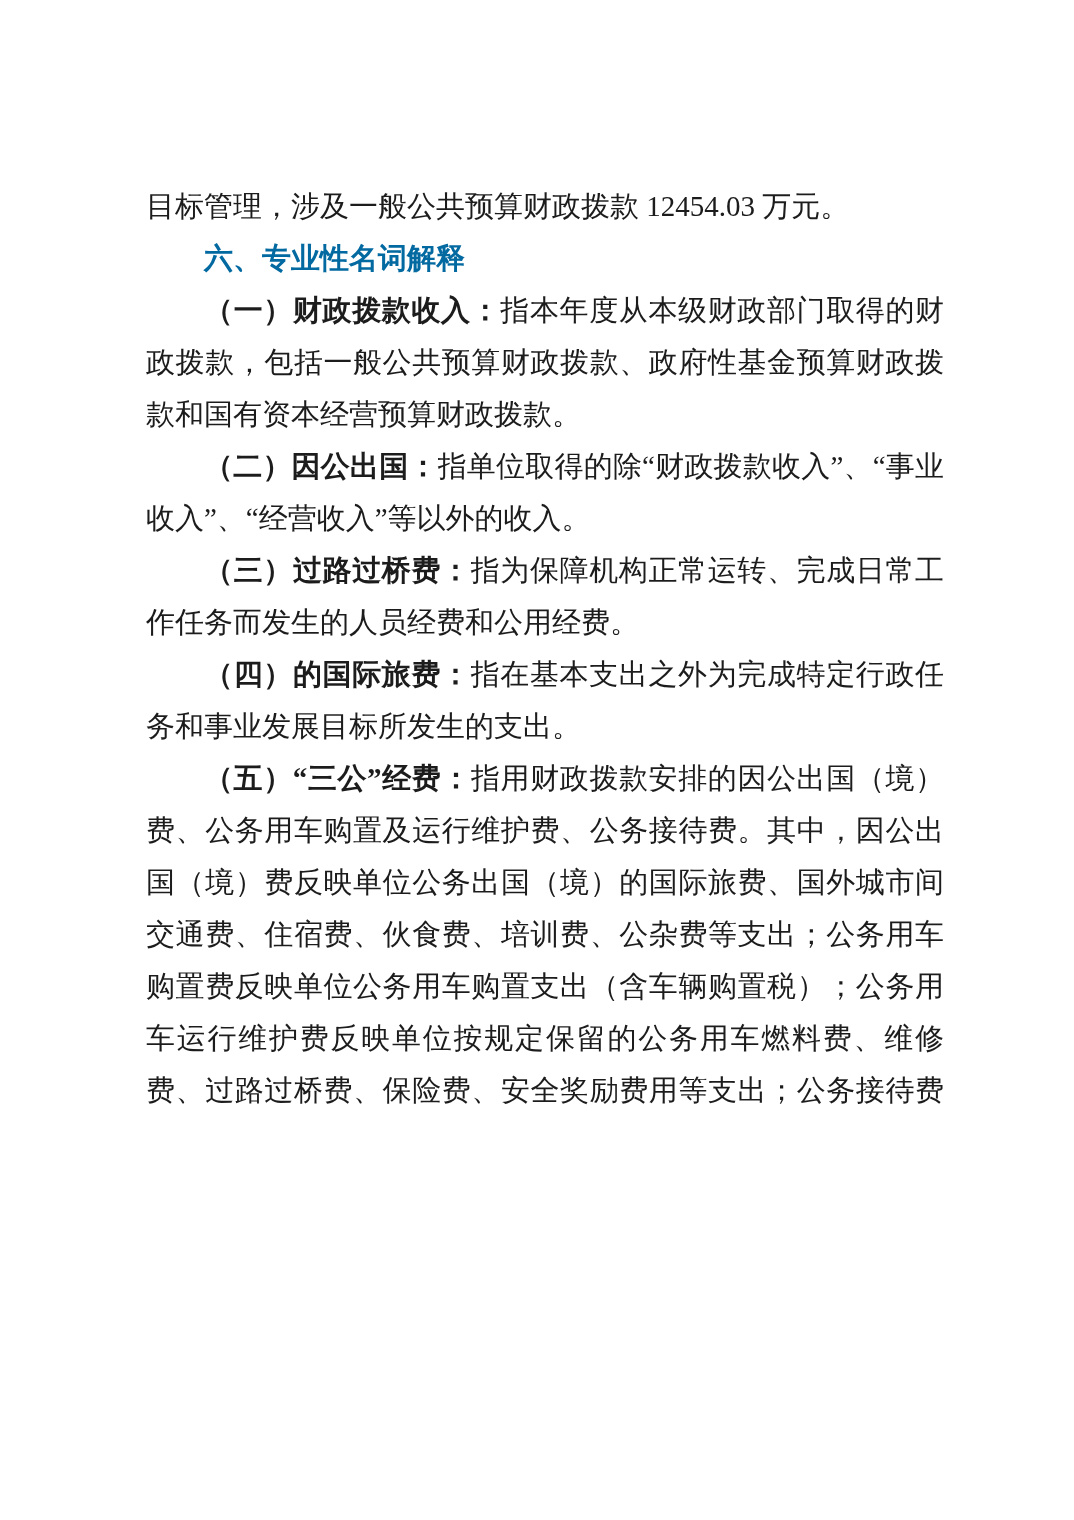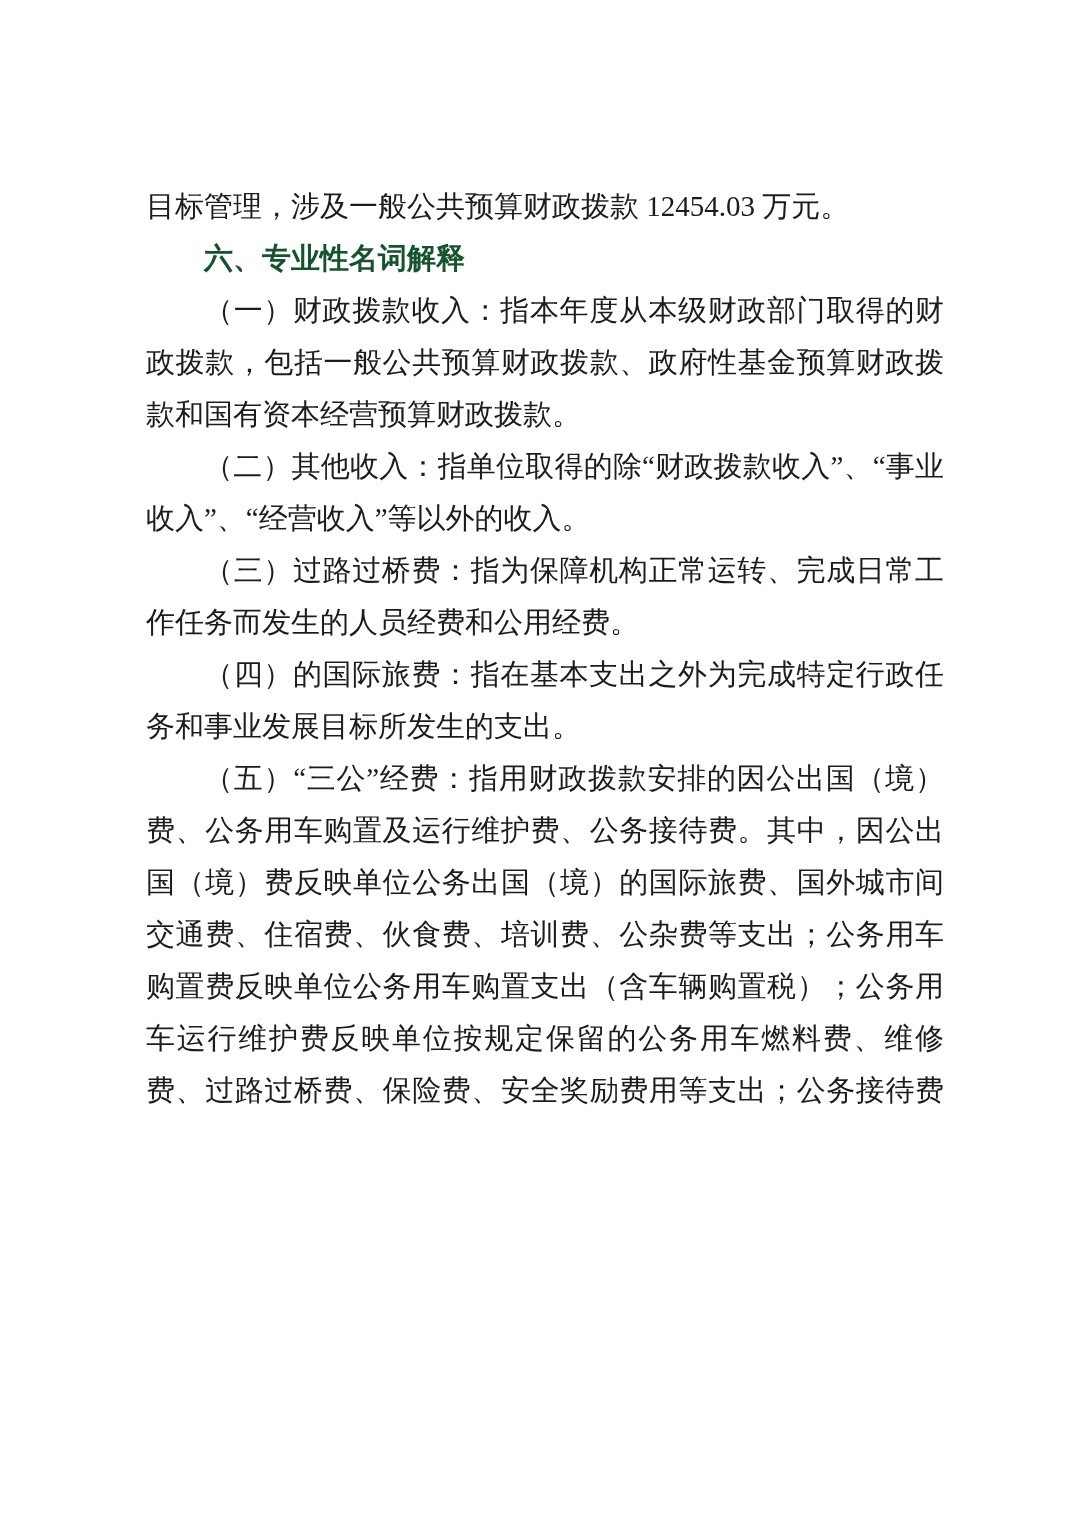--- a/index.html
+++ b/index.html
@@ -32,24 +32,24 @@
   .para.no-indent {
     text-indent: 0;
   }
   .section-heading {
     margin: 0;
     text-indent: 2em;
     font-family: "Liberation Sans", sans-serif;
     font-weight: 700;
     font-size: 29px;
     line-height: 52px;
-    color: #14532d;
+    color: #0369a1;
   }
   .term {
-    font-weight: 400;
+    font-weight: 700;
   }
   .page-number {
     position: absolute;
     right: 128px;
     top: 1356px;
     font-size: 28px;
     line-height: 40px;
     color: #2a2a2a;
     font-family: "Liberation Serif", serif;
     letter-spacing: 1px;
@@ -61,21 +61,21 @@
 <div class="page">
   <div class="content">
 
     <p class="para no-indent">目标管理，涉及一般公共预算财政拨款 12454.03 万元。</p>
 
 
     <h2 class="section-heading">六、专业性名词解释</h2>
 
     <p class="para"><strong class="term">（一）财政拨款收入：</strong><span>指本年度从本级财政部门取得的财政拨款，包括一般公共预算财政拨款、政府性基金预算财政拨款和国有资本经营预算财政拨款。</span></p>
 
-    <p class="para"><strong class="term">（二）其他收入：</strong><span>指单位取得的除“财政拨款收入”、“事业收入”、“经营收入”等以外的收入。</span></p>
+    <p class="para"><strong class="term">（二）因公出国：</strong><span>指单位取得的除“财政拨款收入”、“事业收入”、“经营收入”等以外的收入。</span></p>
 
     <p class="para"><strong class="term">（三）过路过桥费：</strong><span>指为保障机构正常运转、完成日常工作任务而发生的人员经费和公用经费。</span></p>
 
     <p class="para"><strong class="term">（四）的国际旅费：</strong><span>指在基本支出之外为完成特定行政任务和事业发展目标所发生的支出。</span></p>
 
     <p class="para"><strong class="term">（五）“三公”经费：</strong><span>指用财政拨款安排的因公出国（境）费、公务用车购置及运行维护费、公务接待费。其中，因公出国（境）费反映单位公务出国（境）的国际旅费、国外城市间交通费、住宿费、伙食费、培训费、公杂费等支出；公务用车购置费反映单位公务用车购置支出（含车辆购置税）；公务用车运行维护费反映单位按规定保留的公务用车燃料费、维修费、过路过桥费、保险费、安全奖励费用等支出；公务接待费反映单位按规定开支的各类公务接待（含外宾接待）支出。</span></p>
 
   </div>
 
   <div class="page-number">—7—</div>

